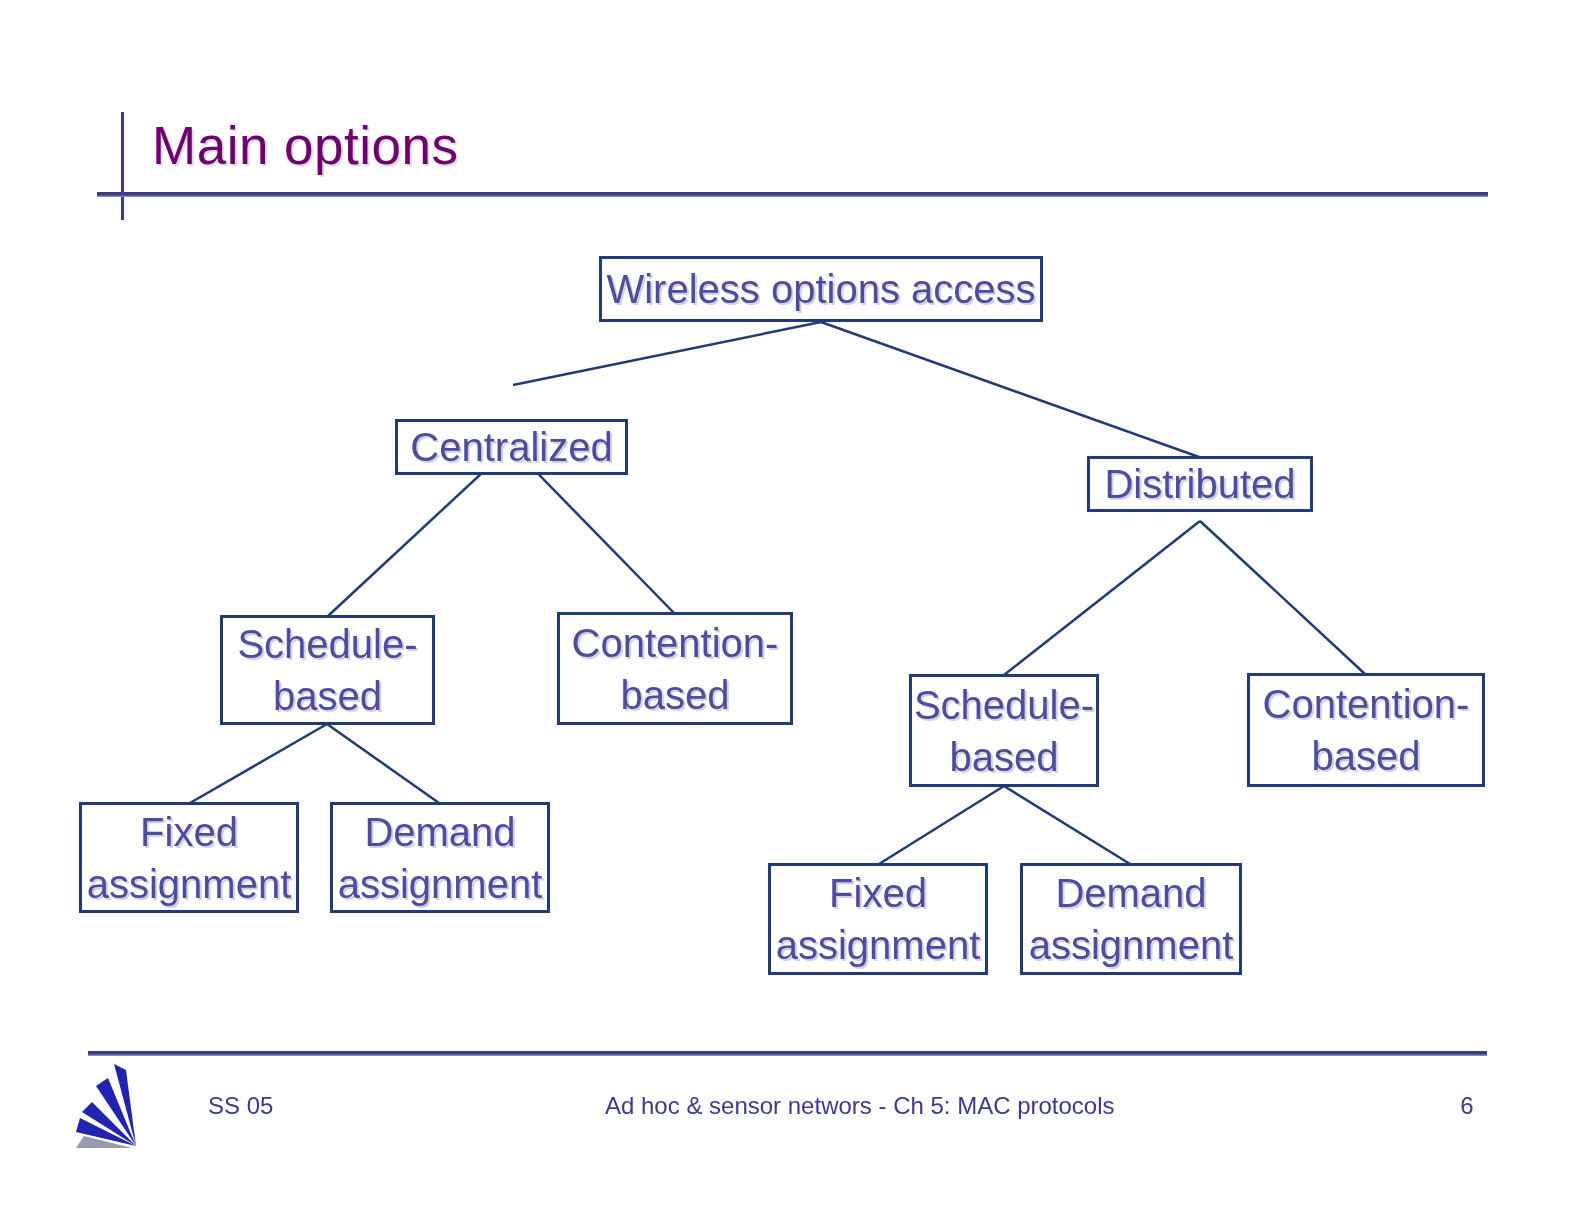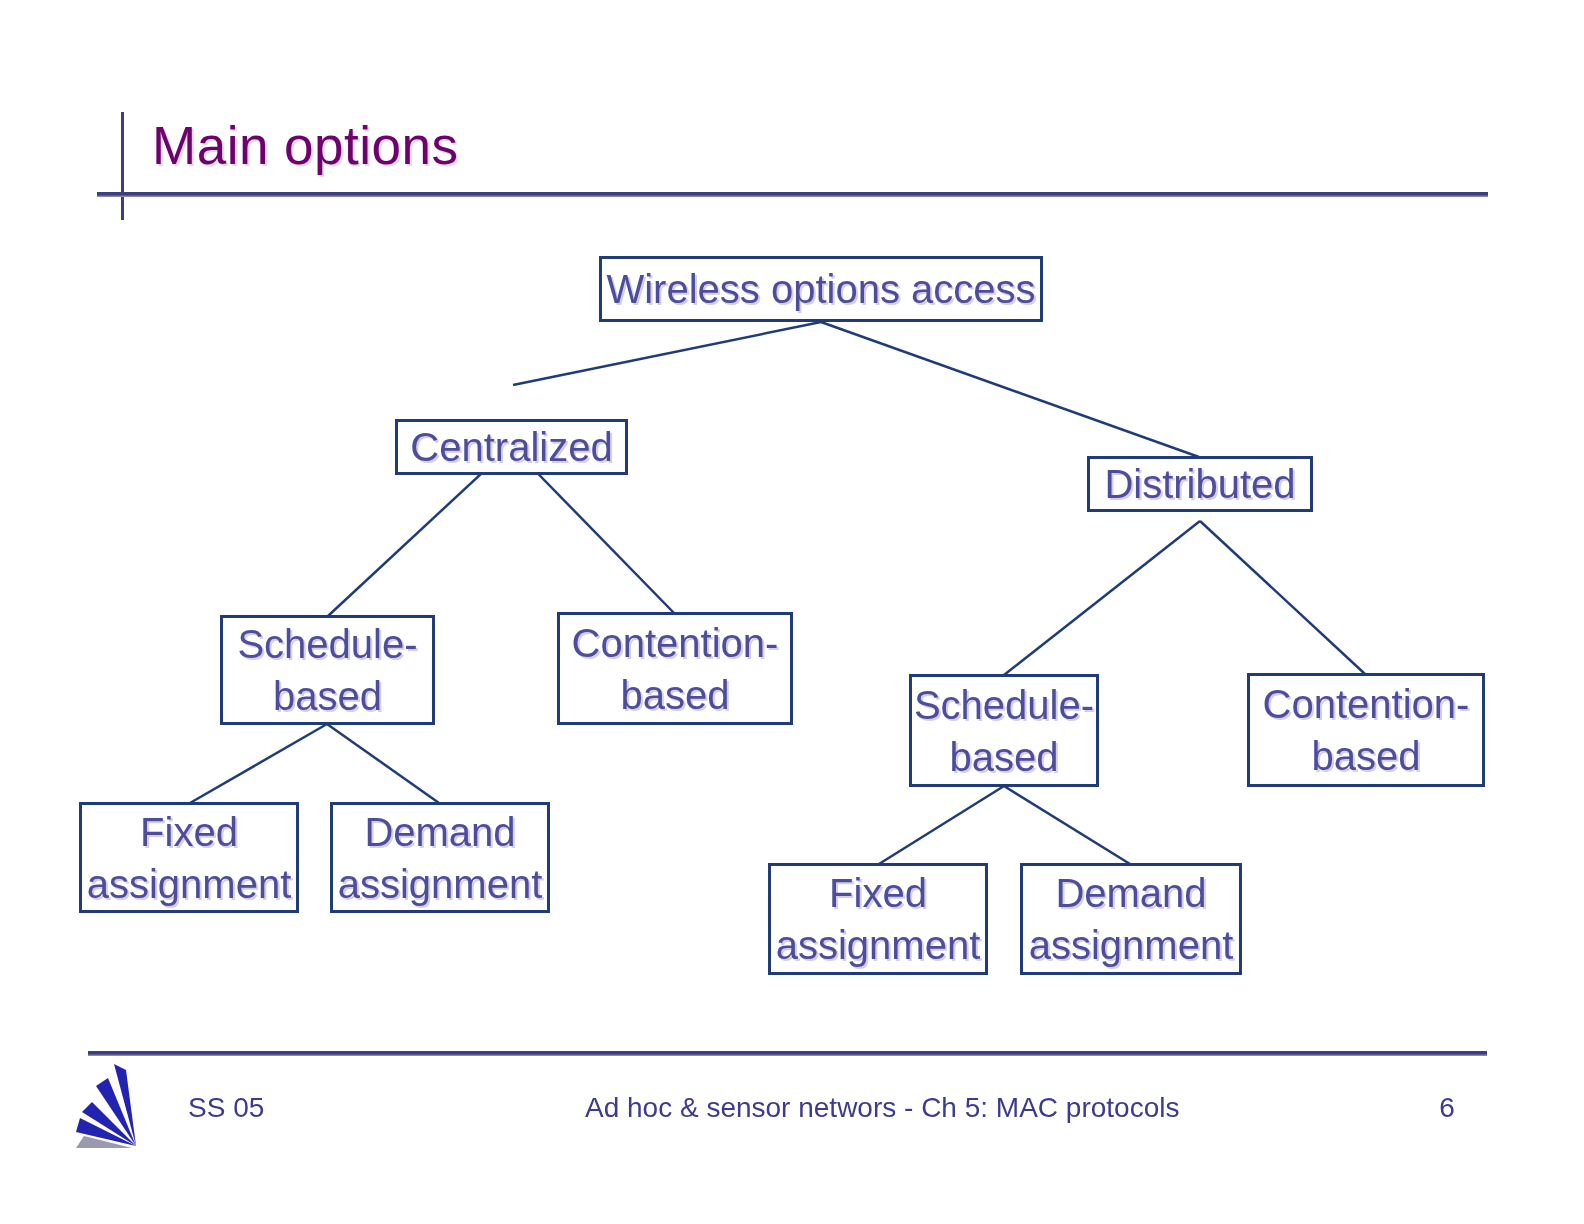--- a/index.html
+++ b/index.html
@@ -50,23 +50,24 @@
   
   .connectors { left: 0; top: 0; }
 
   
   .footer-hrule {
     left: 88px; top: 1051px; width: 1399px; height: 5px;
     background: linear-gradient(#3E3E7E 0%, #3E3E7E 55%, #9A9ACA 100%);
   }
   .footer-text {
     top: 1092px;
-    font-size: 28px;
+    font-size: 24px;
     color: #3C3C8C;
     white-space: nowrap;
+    margin-left: 20px;
   }
   .footer-left   { left: 188px; }
   .footer-center { left: 585px; width: 600px; text-align: left; }
   .footer-page   { left: 1425px; width: 44px; text-align: center; }
   .logo { left: 74px; top: 1060px; }
 </style>
 </head>
 <body>
 
 <div class="abs title-vrule"></div>

